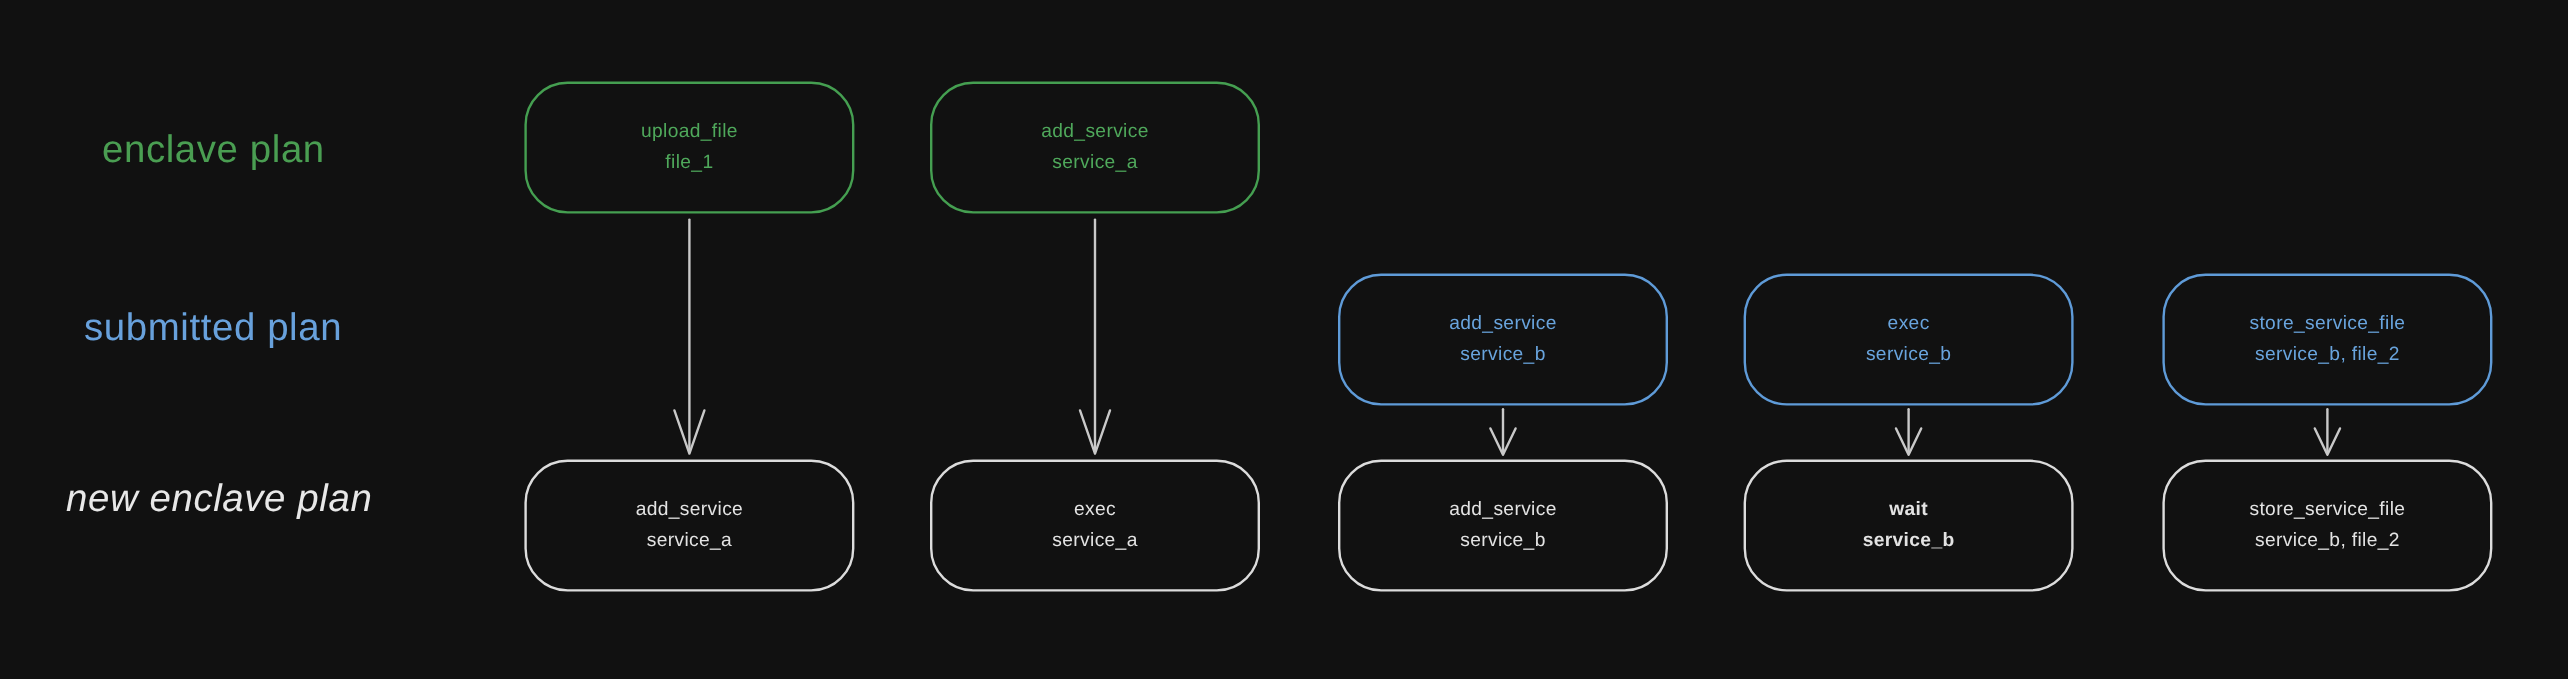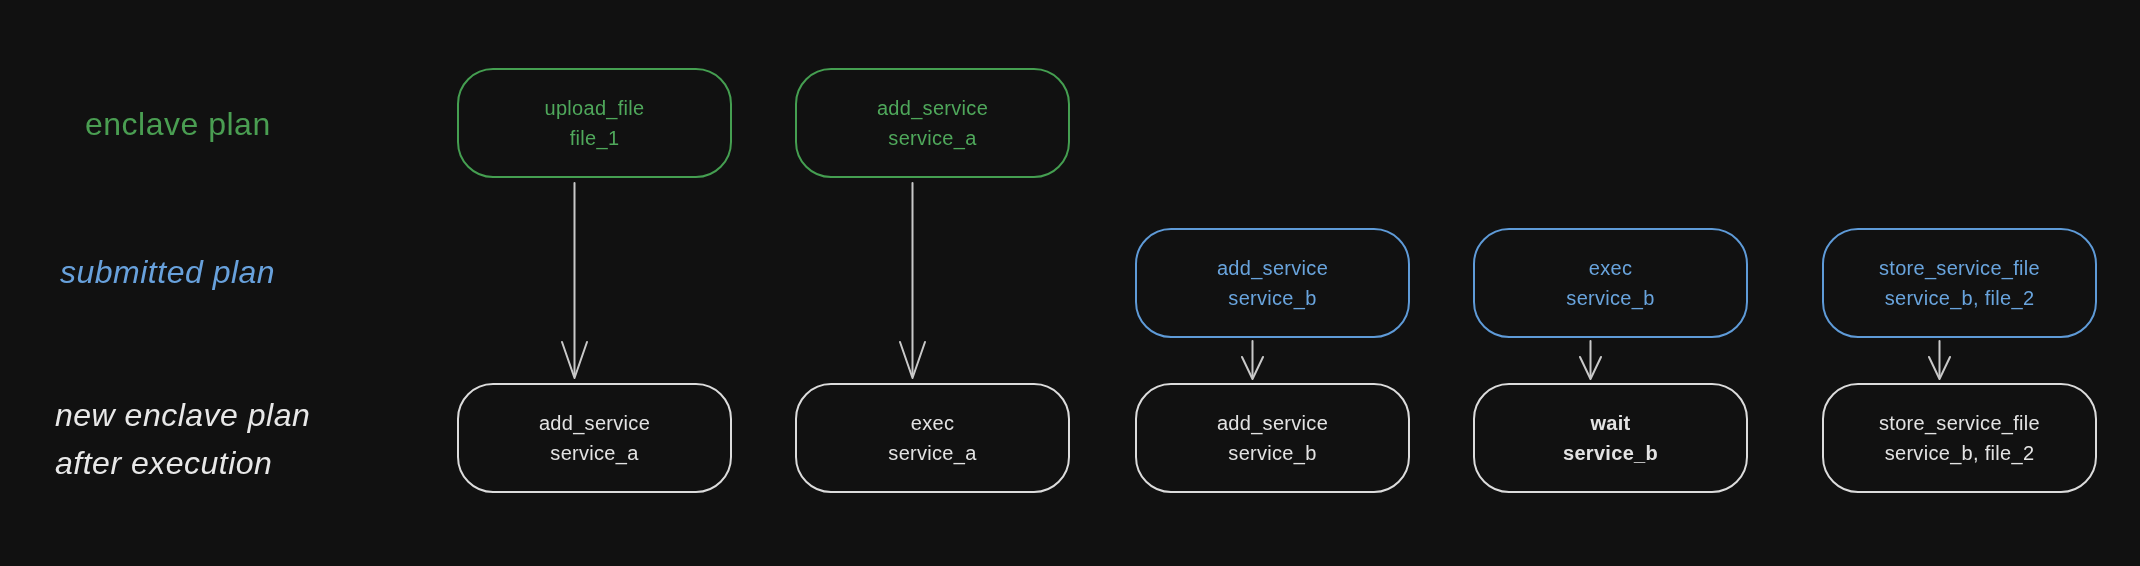--- a/index.html
+++ b/index.html
@@ -27,24 +27,23 @@
     width: 275px;
     height: 110px;
     box-sizing: border-box;
     border: 2.5px solid;
     border-radius: 36px;
     display: flex;
     flex-direction: column;
     align-items: center;
     justify-content: center;
     gap: 7px;
-    font-size: 20px;
+    font-size: 16px;
     letter-spacing: 0.3px;
     white-space: nowrap;
-    margin-left: 20px;
   }
   .node span { line-height: 1.15; }
   .node-green { border-color: #459f51; color: #4fa85b; }
   .node-blue  { border-color: #5f9bd8; color: #69a4dd; }
   .node-white { border-color: #dcdcdc; color: #e3e3e3; }
   .arrow-layer {
     position: absolute;
     left: 0; top: 0;
     width: 2140px; height: 566px;
     pointer-events: none;
@@ -59,27 +58,26 @@
 </style>
 </head>
 <body>
 
 <div class="canvas">
 
   <div class="row-label lbl-green" style="left:85px; top:100px;">
     <span class="line">enclave plan</span>
   </div>
 
-  <div class="row-label lbl-blue" style="left:60px; top:248px;font-style:italic;">
+  <div class="row-label lbl-blue" style="left:70px; top:248px;">
     <span class="line">submitted plan</span>
   </div>
 
   <div class="row-label lbl-white" style="left:55px; top:391px;font-style:italic;">
     <span class="line">new enclave plan</span>
-    <span class="line">after execution</span>
   </div>
 
   <svg class="arrow-layer" viewBox="0 0 2140 566" xmlns="http://www.w3.org/2000/svg">
     <g>
       <path d="M 574.5 183 L 574.5 376"></path>
       <polyline points="562,342 574.5,378 587,342"></polyline>
     </g>
     <g>
       <path d="M 912.5 183 L 912.5 376"></path>
       <polyline points="900,342 912.5,378 925,342"></polyline>

